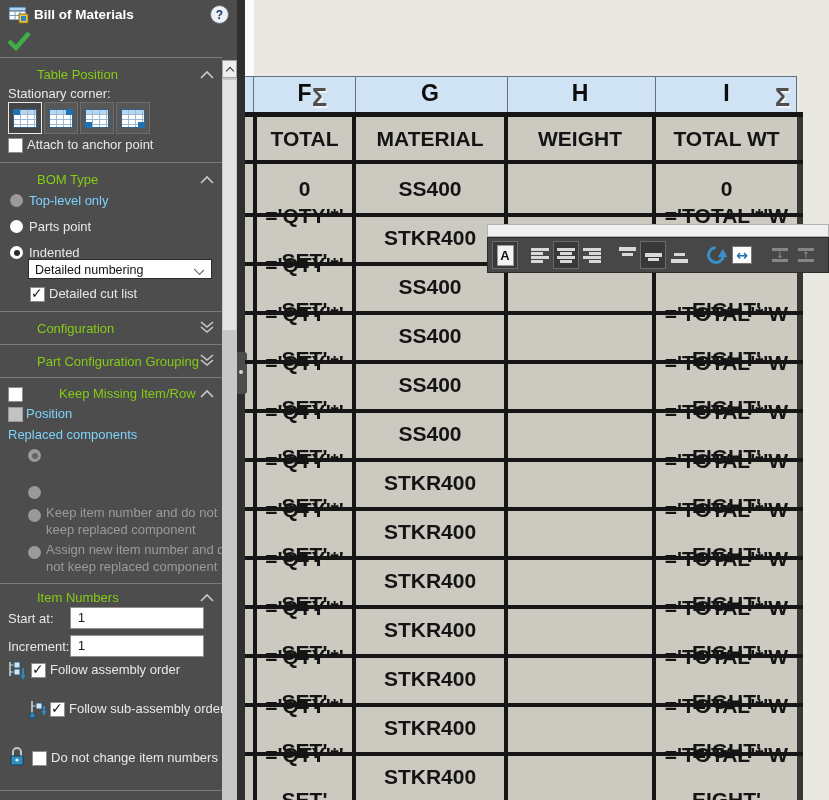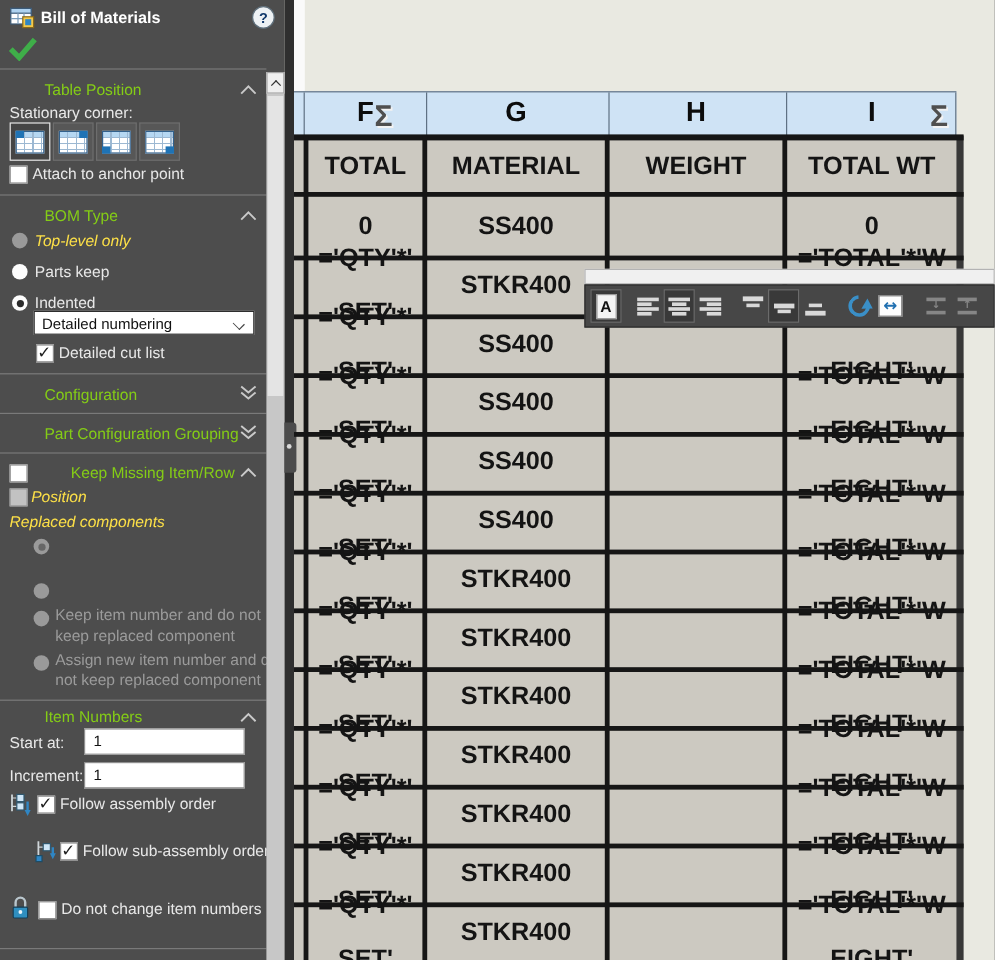--- a/index.html
+++ b/index.html
@@ -8,21 +8,21 @@
 
   
   .panel{position:absolute;left:0;top:0;width:237px;height:800px;background:#4d4d4d;color:#f2f2f2;}
   .p-title{position:absolute;left:34px;top:7px;font-size:13.5px;font-weight:bold;color:#fff;}
   .help{position:absolute;left:210px;top:5px;width:17px;height:17px;border-radius:50%;
         background:#edf1f4;border:1px solid #5e6e7a;color:#10386b;font-weight:bold;font-size:12px;
         display:flex;align-items:center;justify-content:center;}
   .hr{position:absolute;left:0;width:222px;height:1px;background:#7a7a7a;}
   .sec-head{position:absolute;left:8px;font-size:13px;font-weight:normal;color:#84cc16;margin-left:29px;}
   .plabel{position:absolute;font-size:13px;color:#e8e8e8;white-space:nowrap;}
-  .plabel.dim, .sec-dim{color:#fde047;font-style:italic;}
+  .plabel.dim, .sec-dim{color:#7dd3fc;}
   .chev{position:absolute;left:200px;width:14px;height:14px;}
   .chev svg{display:block;}
 
   
   .cb{position:absolute;width:13px;height:13px;background:#fff;border:1px solid #8d8d8d;}
   .cb.checked::after{content:"\2713";position:absolute;left:0px;top:-3px;font-size:14px;font-weight:bold;color:#1c1c1c;}
   .cb.disabled{background:#c2c2c2;border-color:#9a9a9a;}
   .radio{position:absolute;width:13px;height:13px;border-radius:50%;background:#fdfdfd;}
   .radio.sel::after{content:"";position:absolute;left:3.5px;top:3.5px;width:6px;height:6px;border-radius:50%;background:#2b2b2b;}
   .radio.disabled{background:#9a9a9a;}
@@ -391,21 +391,21 @@
 
     <div class="sec-head" style="top:172px;">BOM Type</div>
     <span class="chev" style="top:174px;">
       <svg width="14" height="10">
           <polyline points="1,9 7,3 13,9" fill="none" stroke="#c9c9c9" stroke-width="1.6"></polyline>
         </svg>
       </span>
     <div class="radio disabled" style="left:10px;top:194px;"></div>
     <div class="plabel dim" style="left:29px;top:193px;">Top-level only</div>
     <div class="radio" style="left:10px;top:220px;"></div>
-    <div class="plabel" style="left:29px;top:219px;">Parts keep</div>
+    <div class="plabel" style="left:29px;top:219px;">Parts point</div>
     <div class="radio sel" style="left:10px;top:246px;"></div>
     <div class="plabel" style="left:29px;top:245px;">Indented</div>
     <div class="dropdown">Detailed numbering</div>
     <div class="cb checked" style="left:30px;top:287px;"></div>
     <div class="plabel" style="left:49px;top:286px;">Detailed cut list</div>
     <div class="hr" style="top:311px;"></div>
 
     <div class="sec-head" style="top:321px;">Configuration</div>
     <span class="chev" style="top:320px;">
       <svg width="14" height="15">

